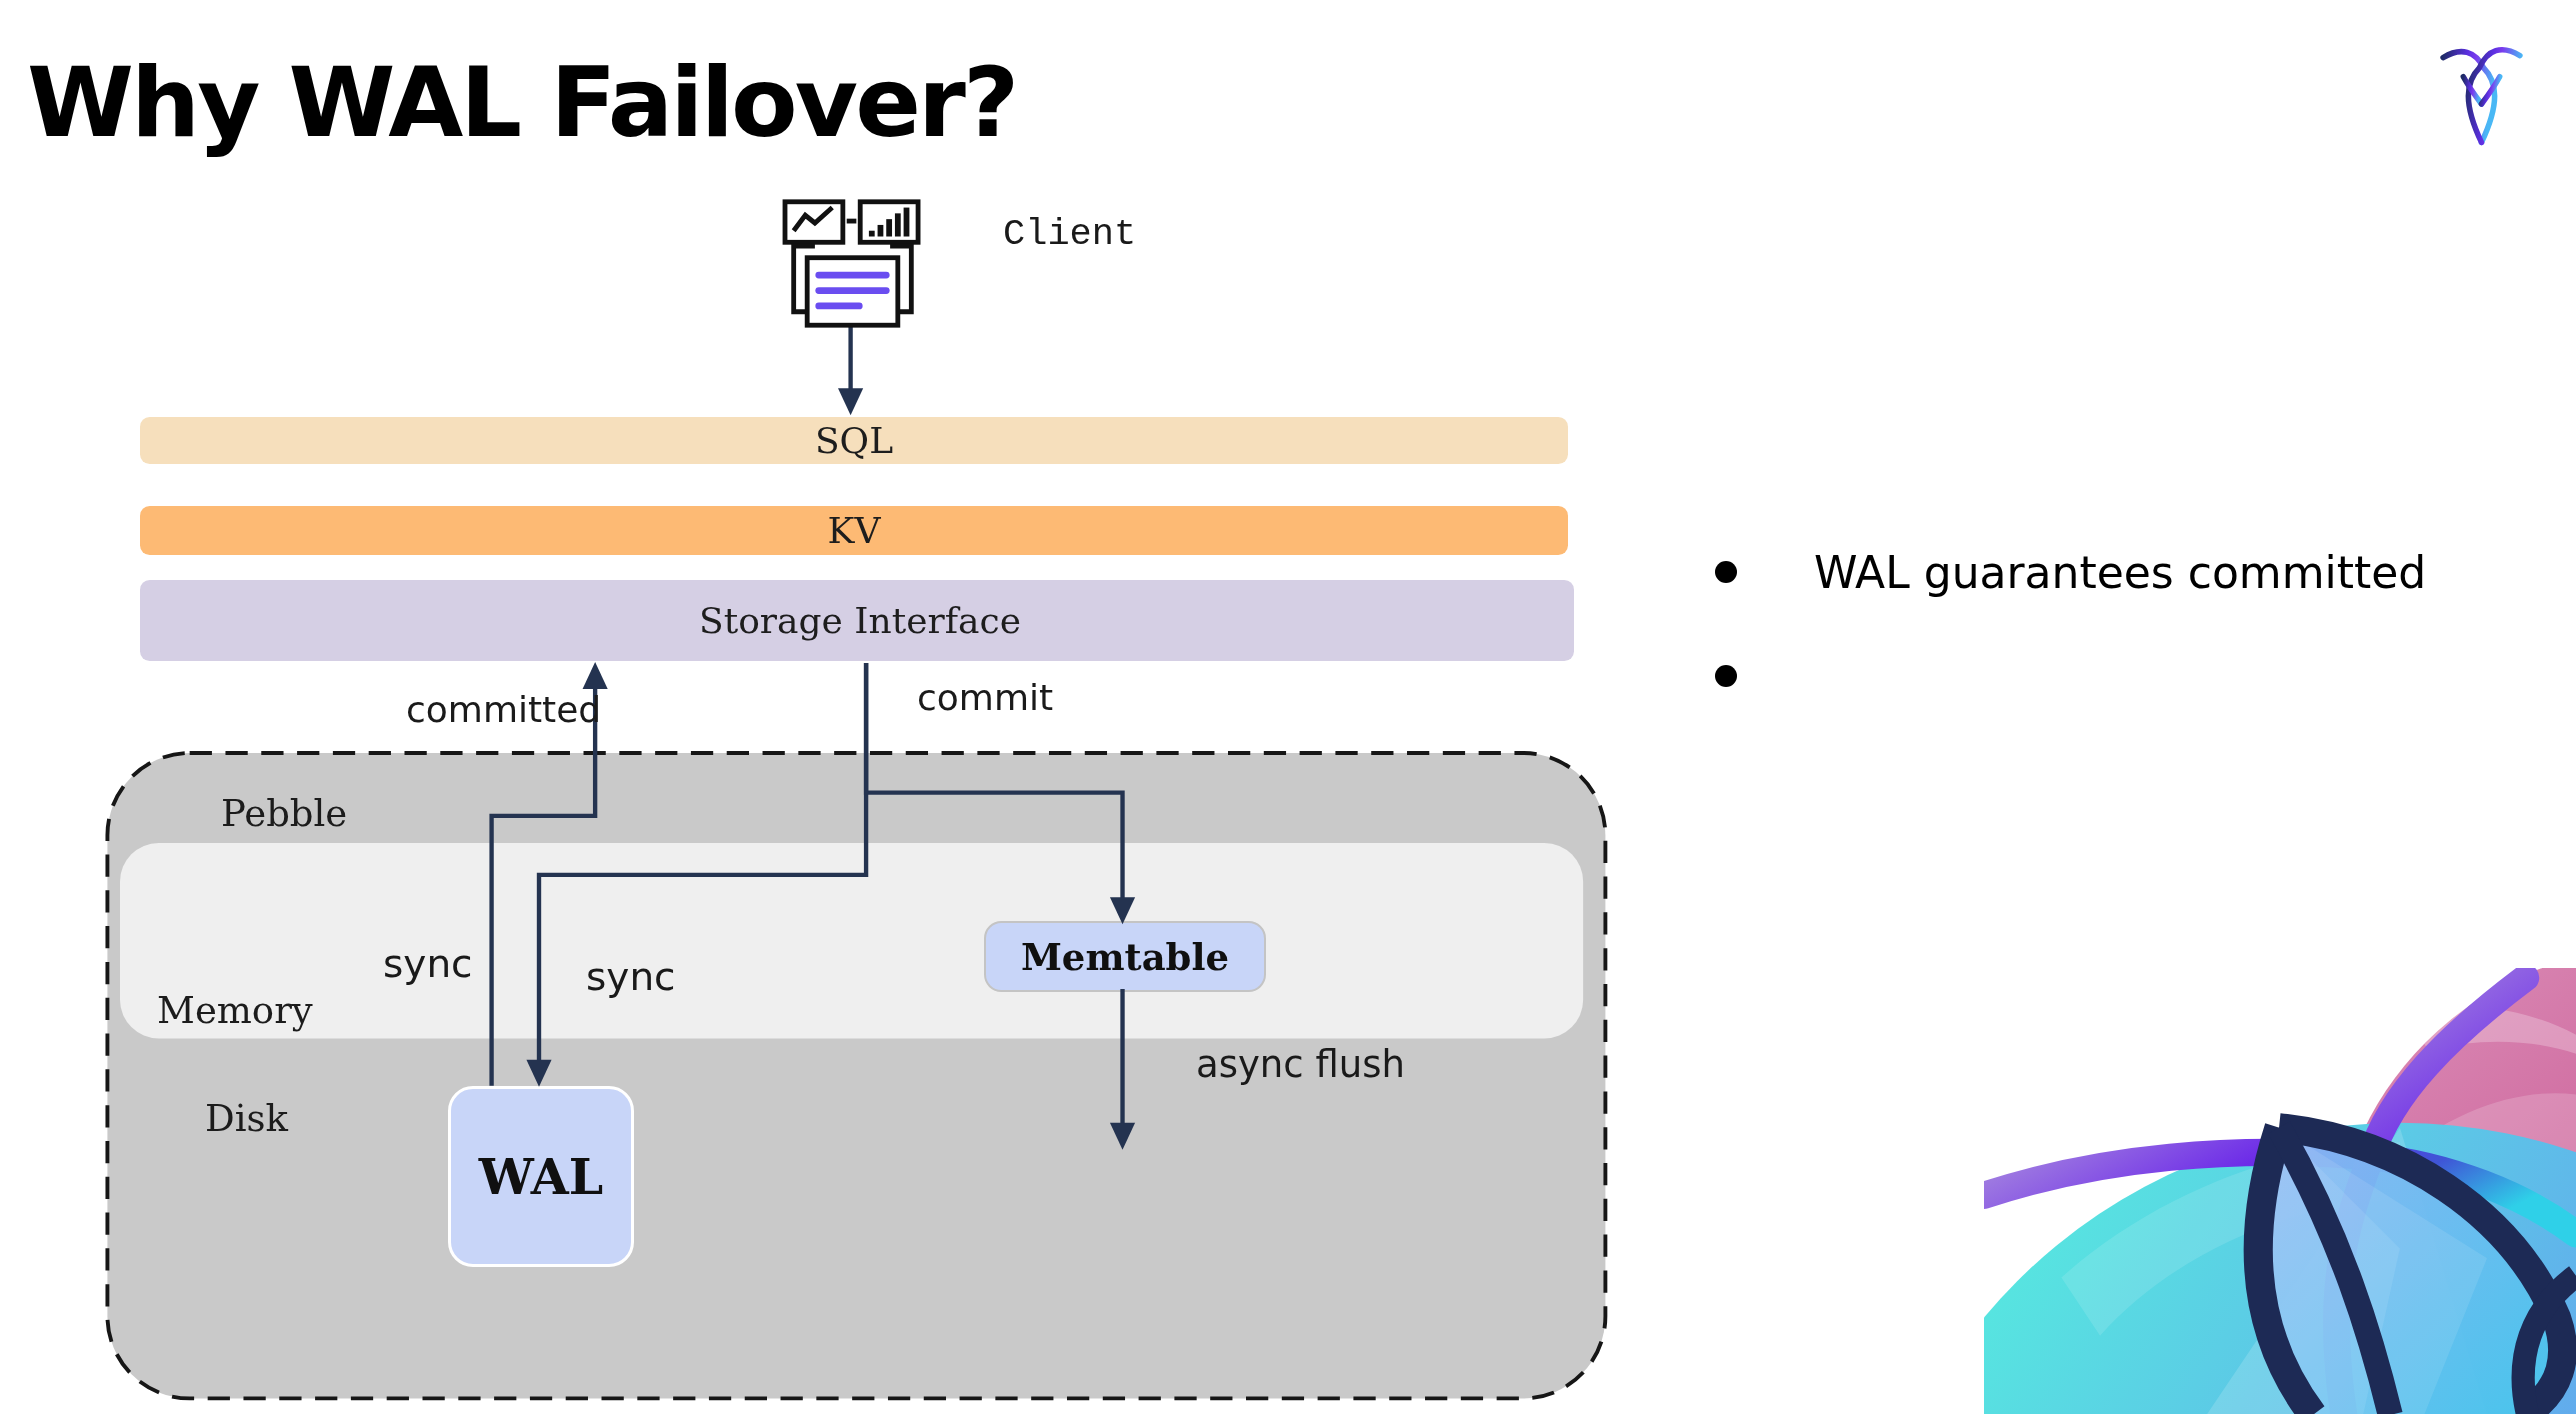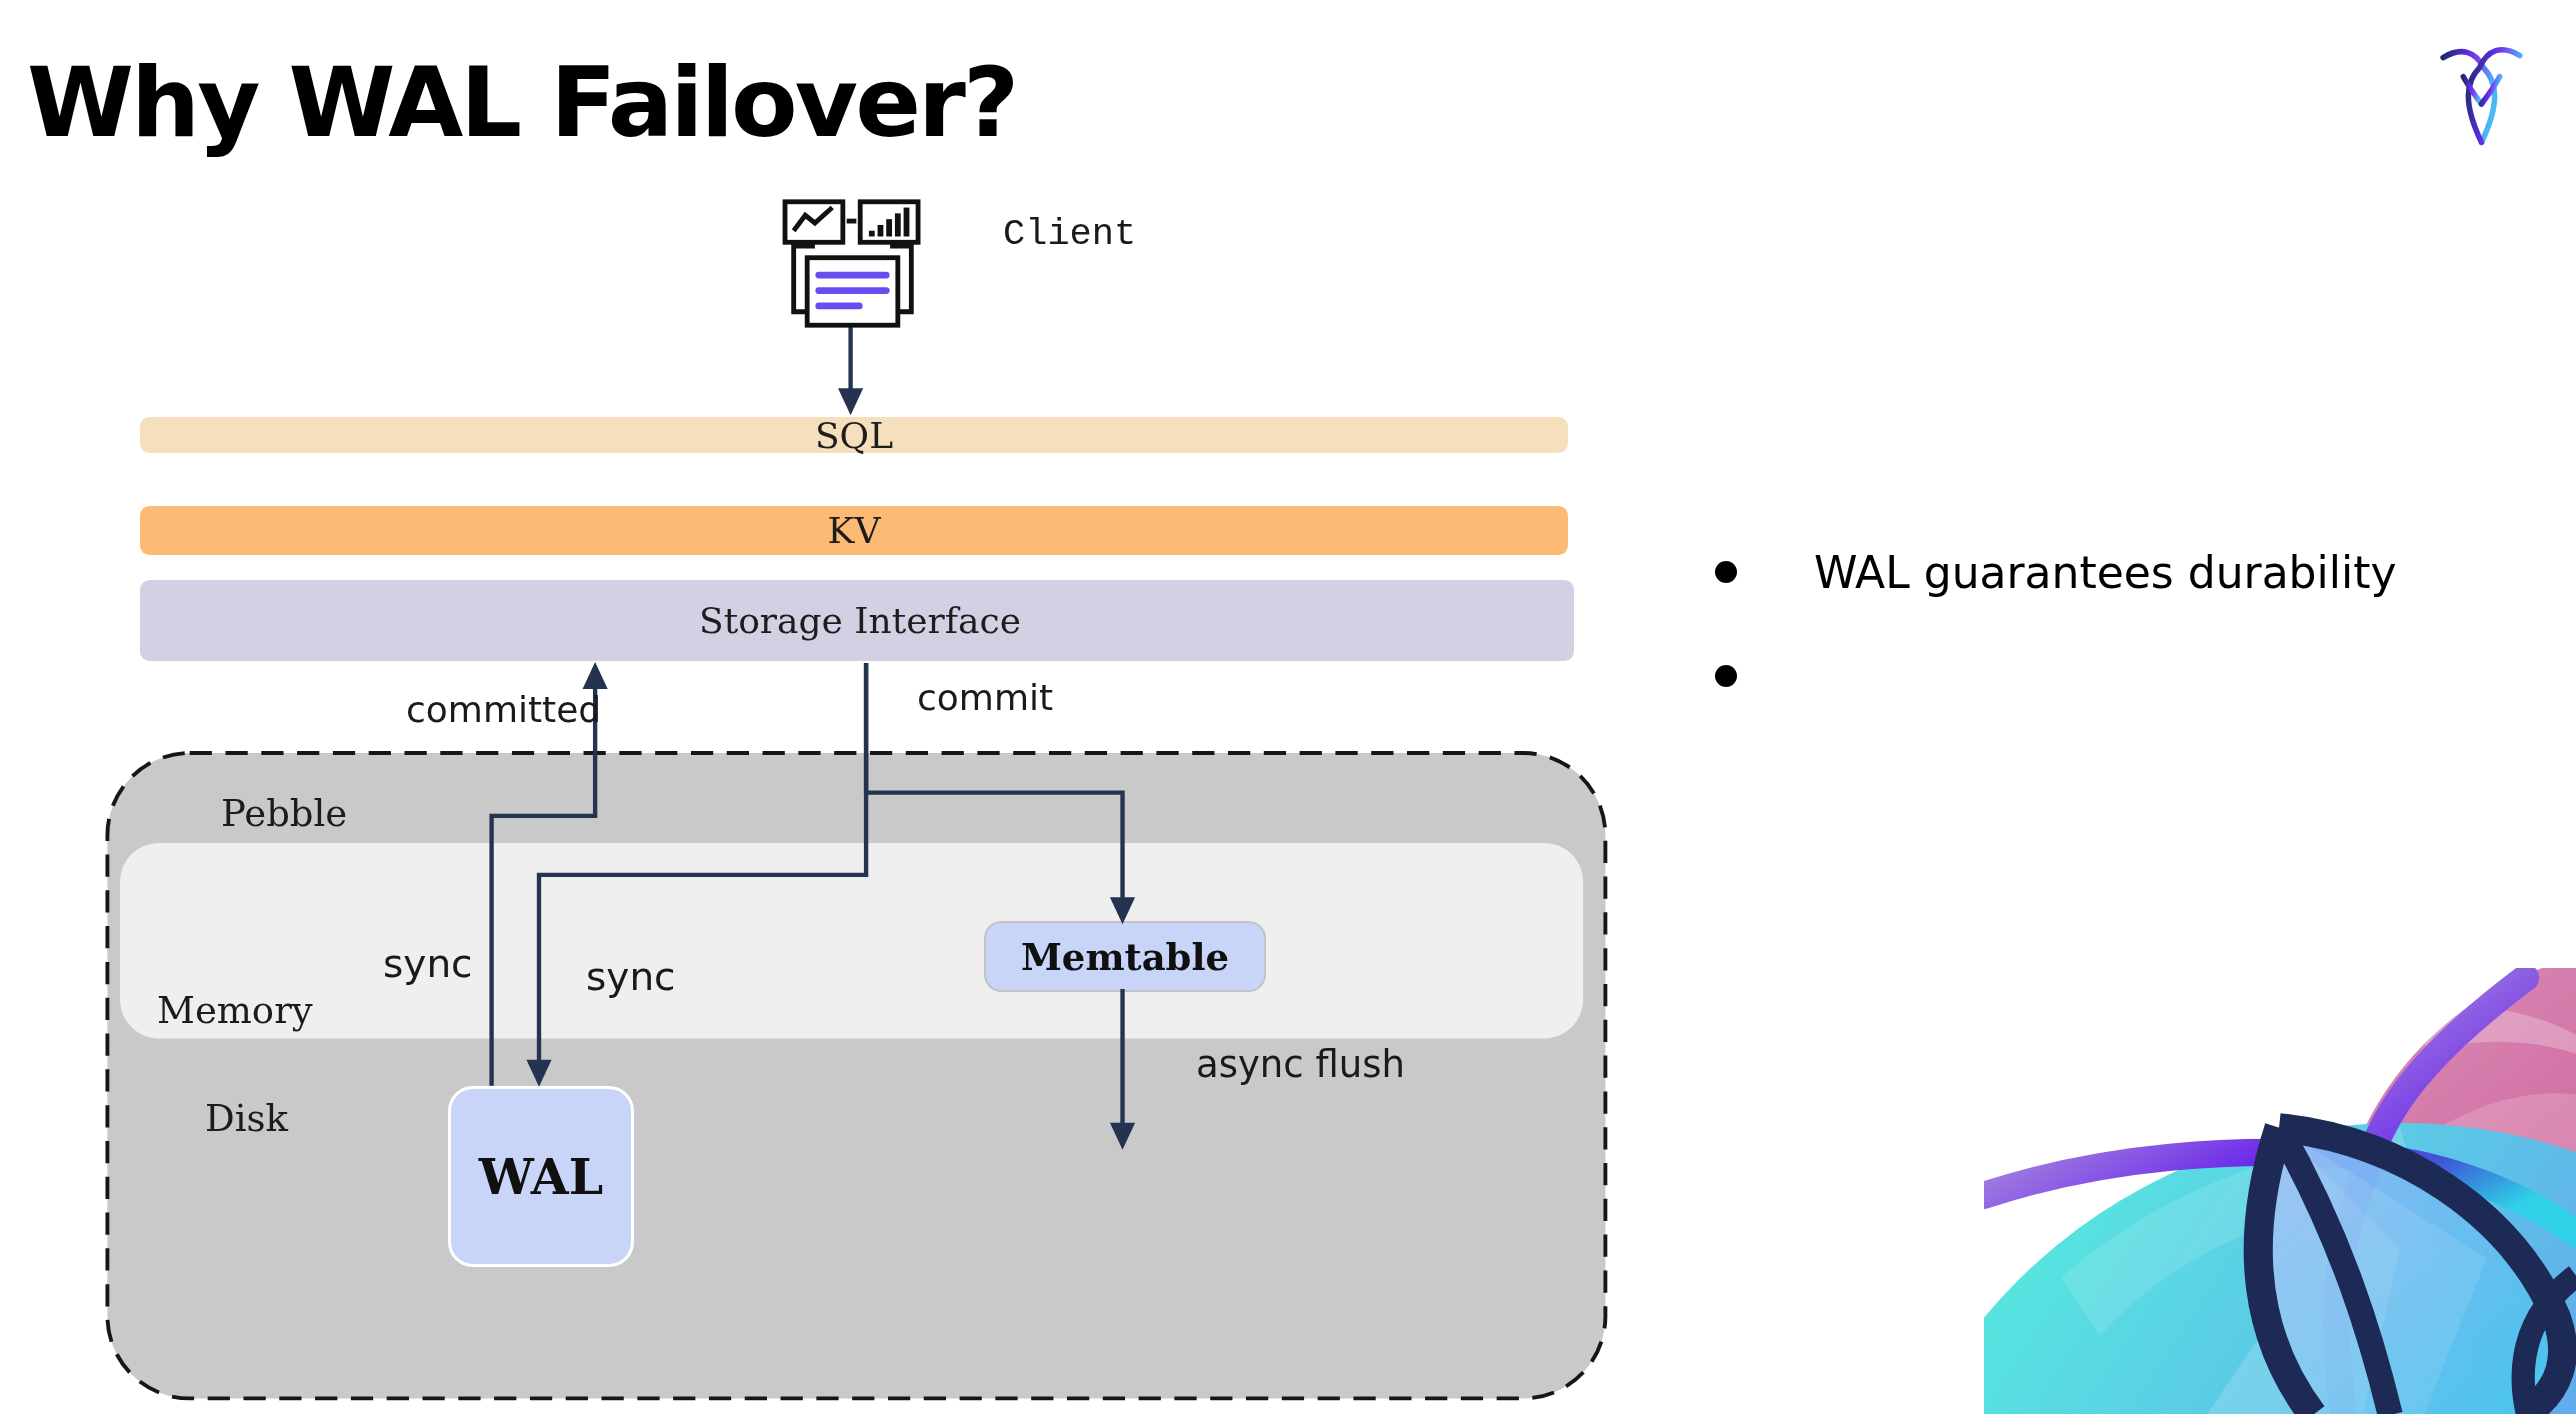--- a/index.html
+++ b/index.html
@@ -25,21 +25,21 @@
     font-size:37px;color:#1a1a1a;font-family:Liberation Mono, monospace;
   }
 
   .bar{
     position:absolute;left:140px;width:1428px;z-index:2;
     display:flex;align-items:center;justify-content:center;
     border-radius:9.7px;
     font-family:"DejaVu Serif","Liberation Serif",serif;
     font-size:36px;color:#1d1d1d;
   }
-  .bar-sql{top:417px;height:36px;background:#f6dfbc;}
+  .bar-sql{top:417px;height:47px;background:#f6dfbc;}
   .bar-kv{top:506px;height:49px;background:#fdba74;}
   .bar-storage{top:580px;height:81px;background:#d5cfe4;padding-left:6px;}
 
   .node{
     position:absolute;z-index:2;
     display:flex;align-items:center;justify-content:center;
     background:#c8d5f8;
     font-family:"DejaVu Serif","Liberation Serif",serif;
     font-weight:bold;color:#101010;
   }
@@ -165,21 +165,21 @@
   <div class="dlabel serif-label lbl-disk">Disk</div>
   <div class="dlabel sans-label lbl-committed">committed</div>
   <div class="dlabel sans-label lbl-commit">commit</div>
   <div class="dlabel sans-label lbl-sync1">sync</div>
   <div class="dlabel sans-label lbl-sync2">sync</div>
   <div class="dlabel sans-label lbl-async">async flush</div>
 
   <div class="bullets">
     <div class="bullet">
       <span class="dot"></span>
-      <p>WAL guarantees durability</p>
+      <p>WAL guarantees committed</p>
     </div>
     <div class="bullet">
       <span class="dot"></span>
     </div>
   </div>
 
   <svg class="corner-art" width="592" height="447" viewBox="0 0 612 462">
     <defs>
       <linearGradient id="gPink" x1="0" y1="0" x2="0.8" y2="1">
         <stop offset="0" stop-color="#dc92ba"></stop>

